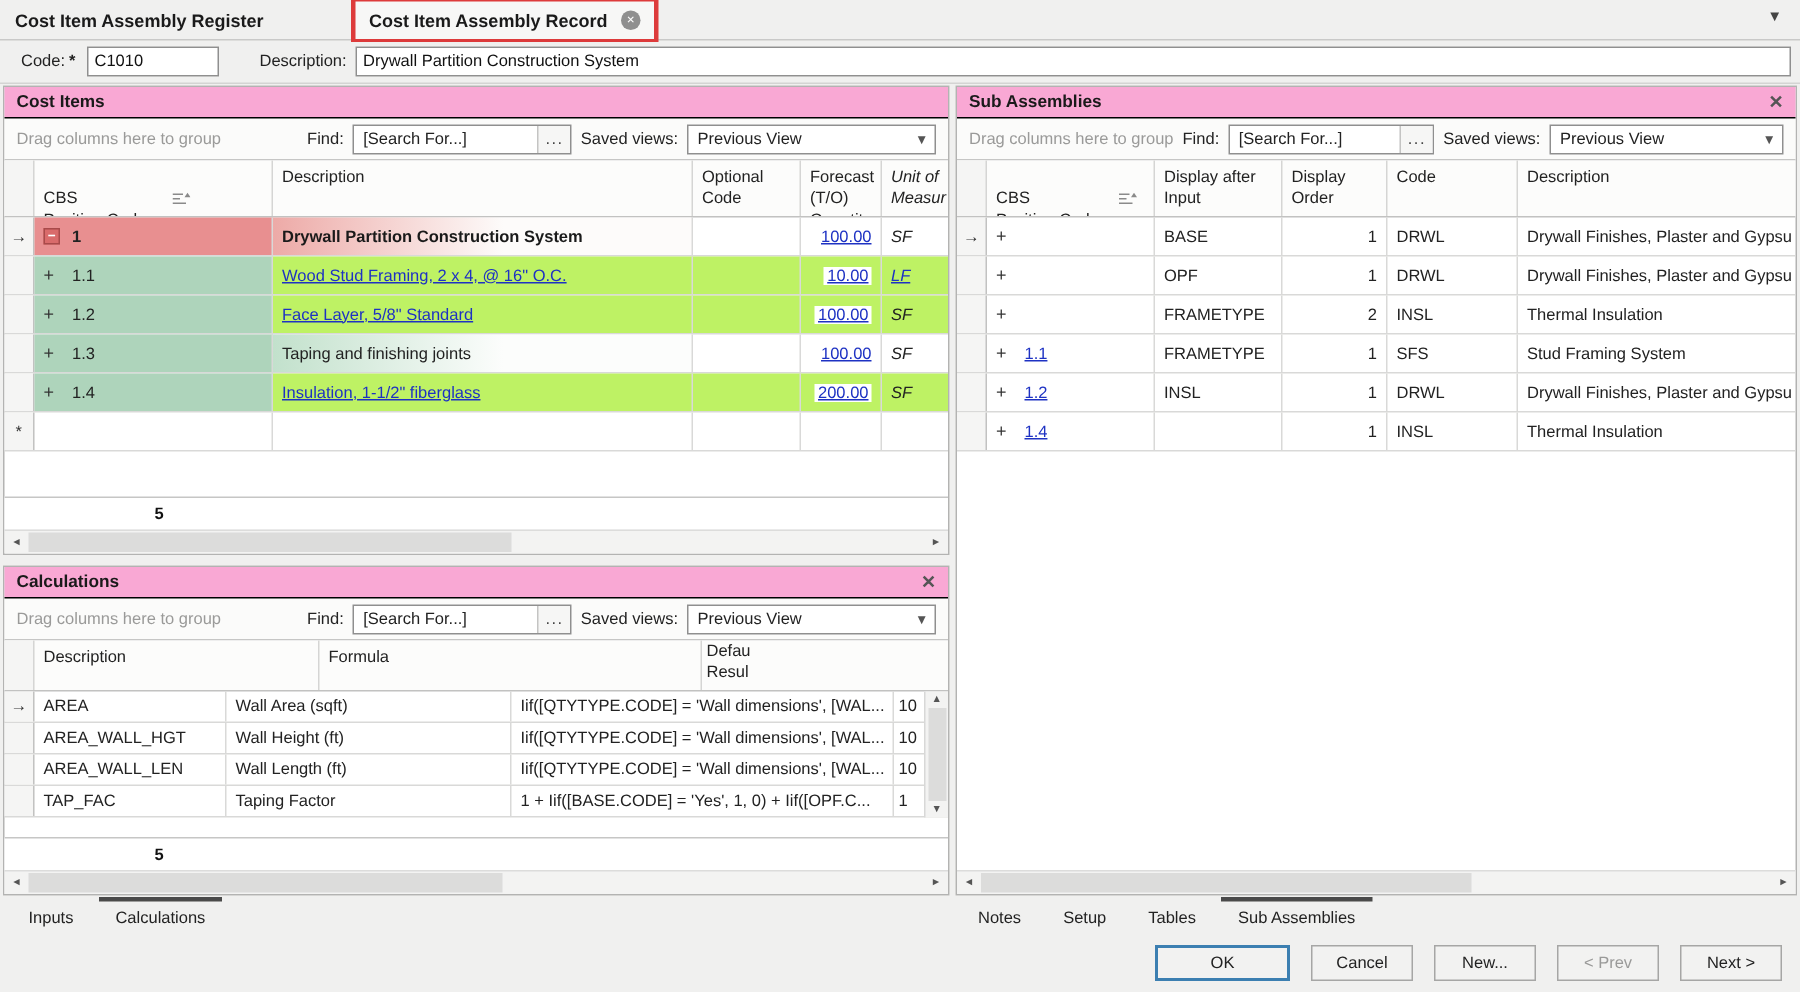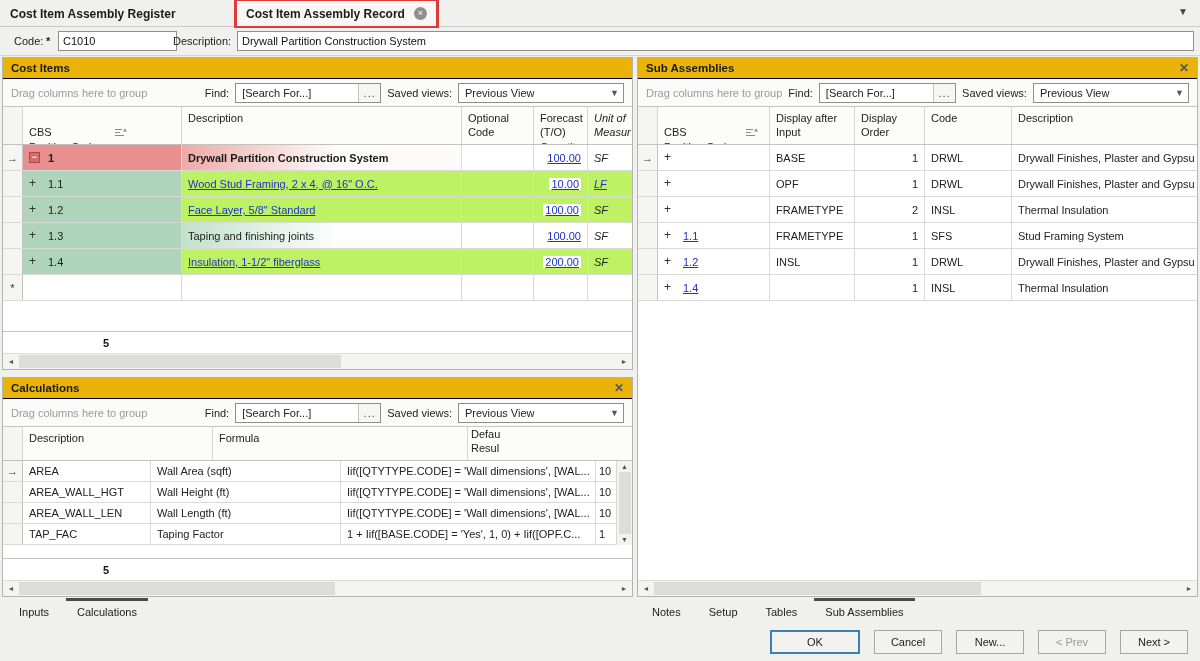--- a/index.html
+++ b/index.html
@@ -16,21 +16,21 @@
   .win-caret { position:absolute; right:12px; top:6px; color:#444; font-size:10px; }
 
   
   .formrow { position:absolute; left:0; top:28px; width:1200px; height:28px; background:#f0f0ef; border-bottom:1px solid #d4d4d3; }
   .formrow .lbl { position:absolute; top:7px; color:#222; }
   .req { color:#c00000; font-weight:bold; }
   .tinput { position:absolute; top:3px; height:20px; border:1px solid #8f8f8f; background:#fff; font-family:inherit; font-size:11px; padding:0 4px; color:#111; }
 
   
   .panel { position:absolute; background:#fff; border:1px solid #b3b3b2; }
-  .panel-caption { height:20px; padding:4px 8px 0; font-weight:bold; font-size:11.5px; color:#1a1a1a; background:#eab308; position:relative; }
+  .panel-caption { height:20px; padding:4px 8px 0; font-weight:bold; font-size:11.5px; color:#1a1a1a; background:#f9a8d4; position:relative; }
   .panel-x { position:absolute; right:8px; top:3px; color:#555; font-size:12px; cursor:pointer; }
   .toolbar { height:29px; border-top:1px solid #000000; border-bottom:1px solid #c6c6c5; background:#fbfbfa; display:flex; align-items:center; padding:0 8px; gap:6px; white-space:nowrap; }
   .drag-hint { color:#9a9a99; }
   .find-label { margin-left:auto; }
   .find-box { display:flex; align-items:center; border:1px solid #8f8f8f; background:#fff; height:20px; width:146px; }
   .find-text { flex:1; padding:0 6px; color:#222; overflow:hidden; }
   .find-ellipsis { width:22px; text-align:center; color:#444; border-left:1px solid #c4c4c3; background:#f6f6f5; height:100%; line-height:18px; letter-spacing:1px; }
   .dropdown { display:flex; align-items:center; border:1px solid #8f8f8f; background:#fff; height:20px; width:166px; }
   .dd-text { flex:1; padding:0 6px; overflow:hidden; }
   .dd-caret { width:17px; text-align:center; color:#555; font-size:9px; }
@@ -95,21 +95,21 @@
   <div class="top-tab record">
     <span>Cost Item Assembly Record</span>
     <span class="close-circle">×</span>
   </div>
   <span class="win-caret">▼</span>
 </div>
 
 <div class="formrow">
   <span class="lbl" style="left:14px;">Code:</span>
   <span class="lbl req" style="left:46px;">*</span>
-  <input class="tinput" style="left: 58px; width: 119px;" value="C1010">
+  <input class="tinput" style="left: 58px; width: 88px;" value="C1010">
   <span class="lbl" style="left:173px;">Description:</span>
   <input class="tinput" style="left: 237px; width: 957px;" value="Drywall Partition Construction System">
 </div>
 
 <div class="panel" id="cost-panel" style="left:2px; top:57px; width:631px; height:313px;">
   <div class="panel-caption">Cost Items</div>
   <div class="toolbar">
     <span class="drag-hint">Drag columns here to group</span>
     <span class="find-label">Find:</span>
     <span class="find-box">

